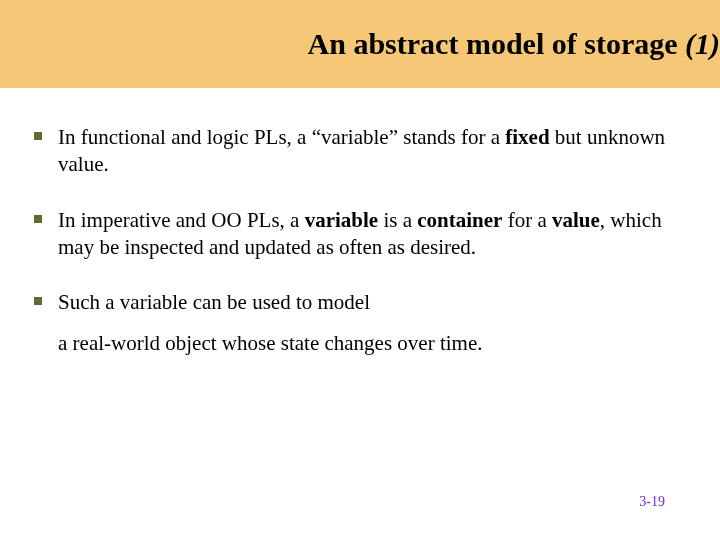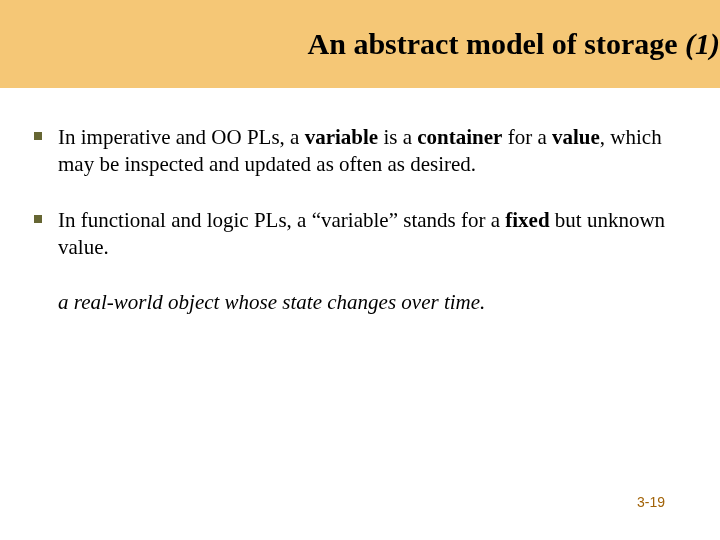--- a/index.html
+++ b/index.html
@@ -49,59 +49,62 @@
   }
   .bullet-text {
     font-size: 21px;
     line-height: 1.3;
     color: #000;
   }
   .subline {
     margin-left: 24px;
     margin-top: 4px;
     font-size: 21px;
-    font-style: italic;
     line-height: 1.3;
     color: #000;
   }
   .bold {
     font-weight: bold;
   }
   .page-number {
     position: absolute;
     bottom: 30px;
     right: 55px;
-    font-family: Liberation Sans, sans-serif;
+    font-family: Liberation Serif, serif;
     font-size: 14px;
-    color: #a16207;
+    color: #6d28d9;
   }
 </style>
 </head>
 <body>
 
 <div class="title-band">
   <div class="title-text">
     <span>An abstract model of storage </span><span class="title-suffix">(1)</span>
   </div>
 </div>
 
 <div class="content">
 
   <div class="bullet-item">
     <div class="bullet-marker"></div>
     <div class="bullet-text">
-      <span>In imperative and OO PLs, a </span><span class="bold">variable</span><span> is a </span><span class="bold">container</span><span> for a </span><span class="bold">value</span><span>, which may be inspected and updated as often as desired.</span>
+      <span>In functional and logic PLs, a “variable” stands for a </span><span class="bold">fixed</span><span> but unknown value.</span>
     </div>
   </div>
 
   <div class="bullet-item">
     <div class="bullet-marker"></div>
     <div class="bullet-text">
-      <span>In functional and logic PLs, a “variable” stands for a </span><span class="bold">fixed</span><span> but unknown value.</span>
+      <span>In imperative and OO PLs, a </span><span class="bold">variable</span><span> is a </span><span class="bold">container</span><span> for a </span><span class="bold">value</span><span>, which may be inspected and updated as often as desired.</span>
     </div>
   </div>
 
+  <div class="bullet-item" style="margin-bottom:14px;">
+    <div class="bullet-marker"></div>
+    <div class="bullet-text">Such a variable can be used to model</div>
+  </div>
 
   <div class="subline">a real-world object whose state changes over time.</div>
 
 </div>
 
 <div class="page-number">3-19</div>
 
 </body></html>

